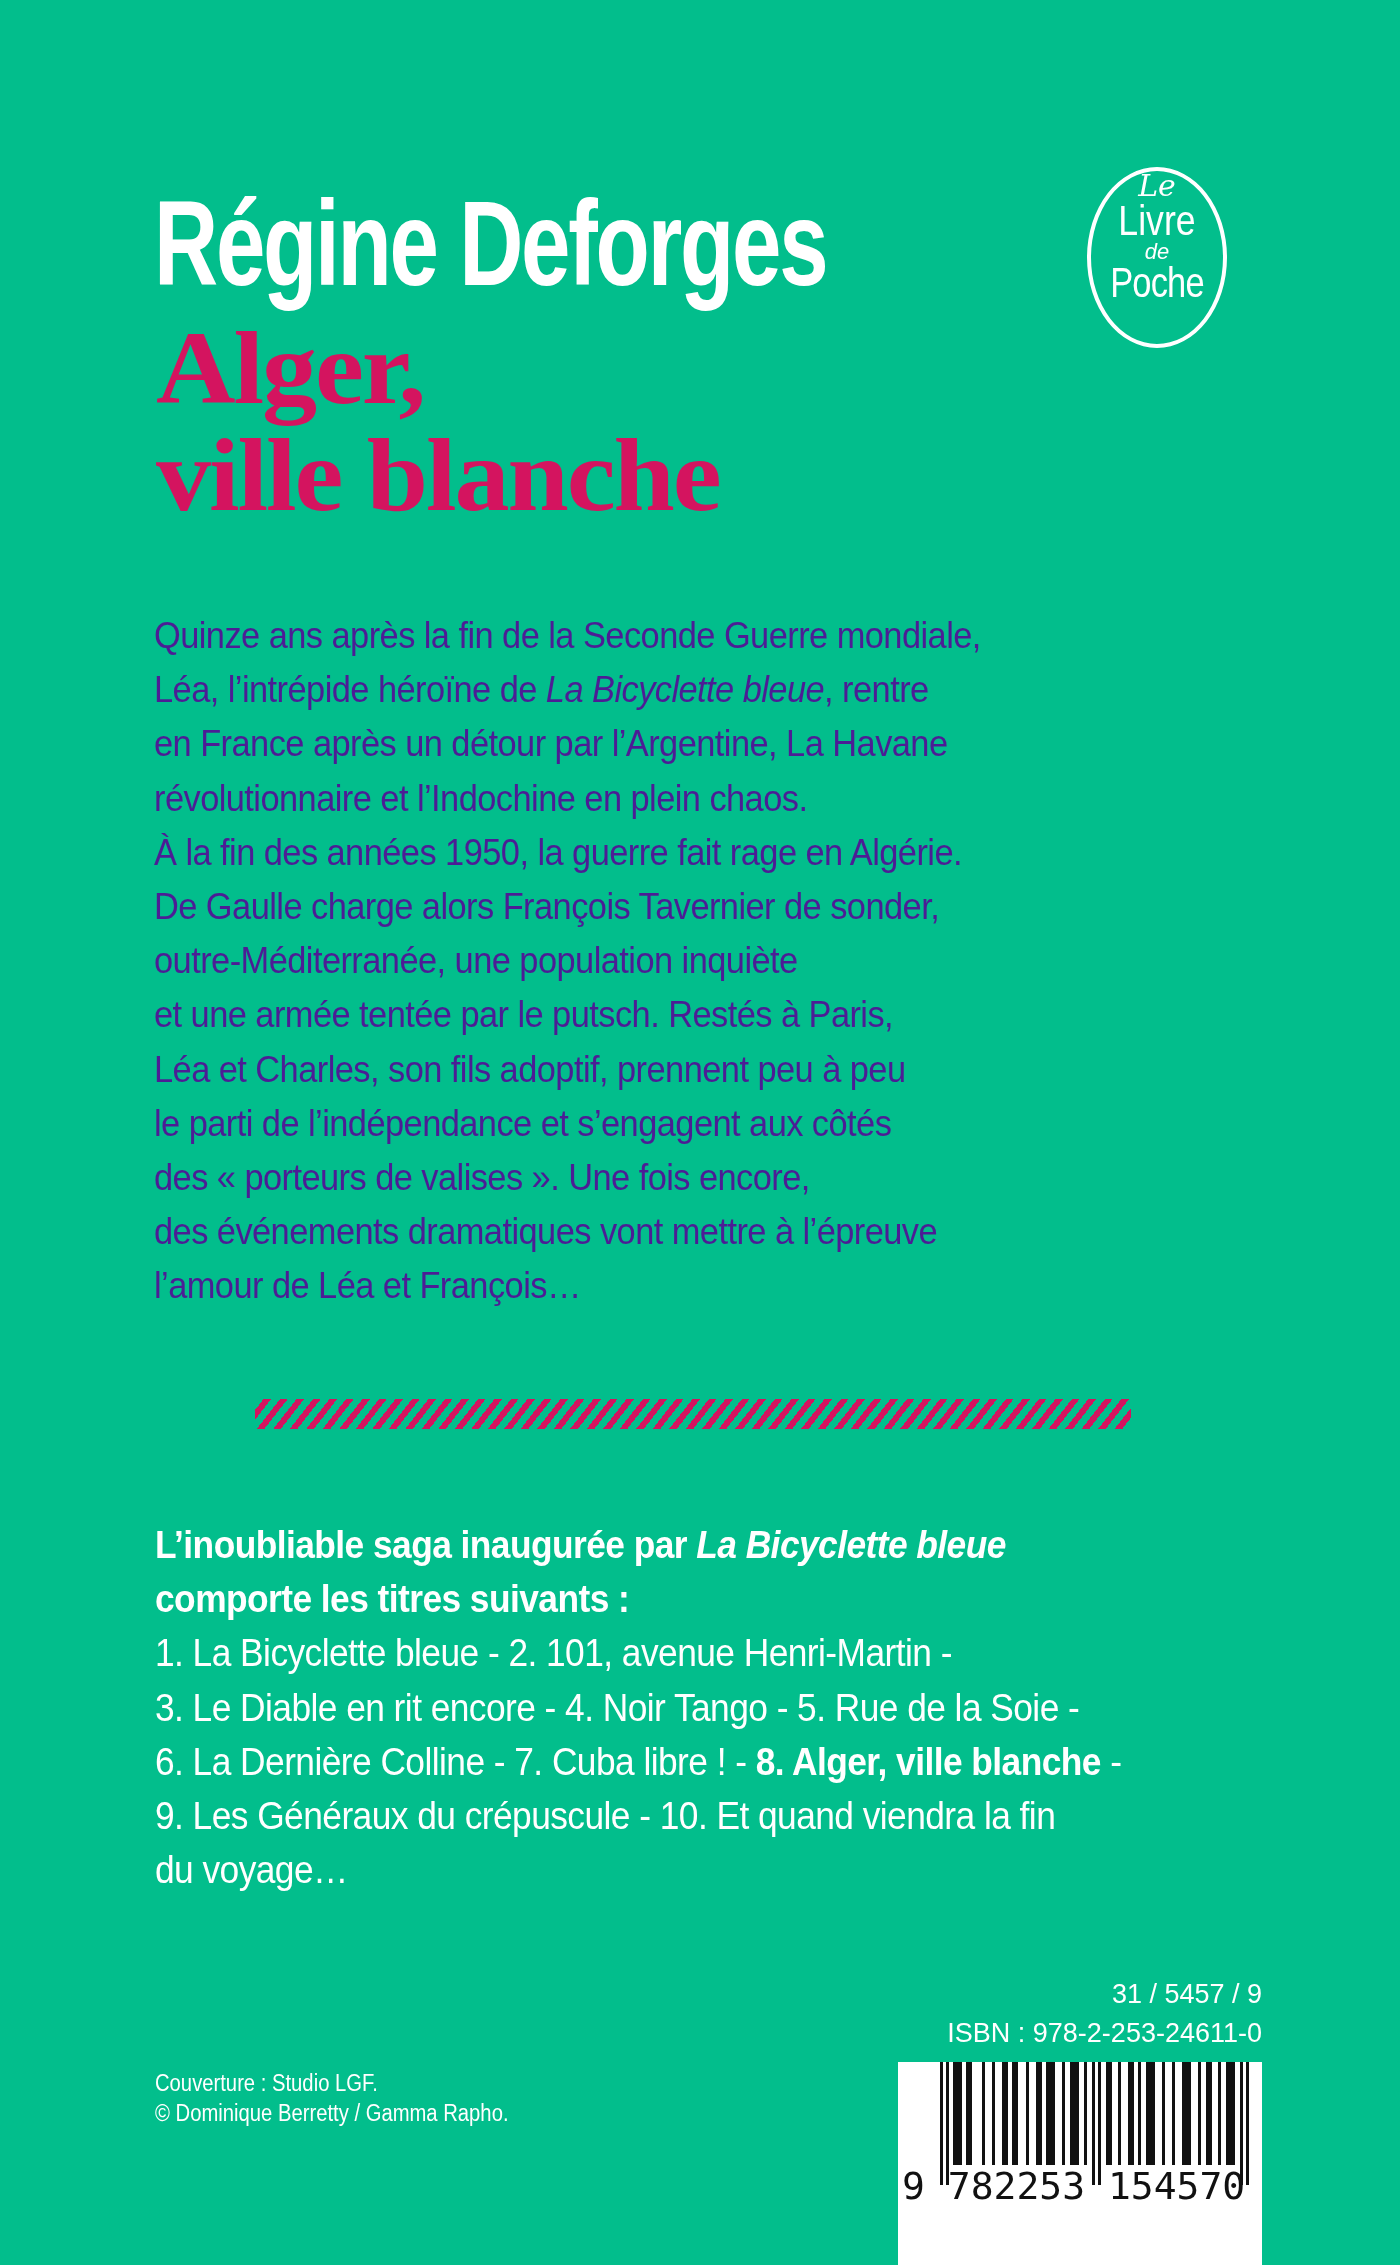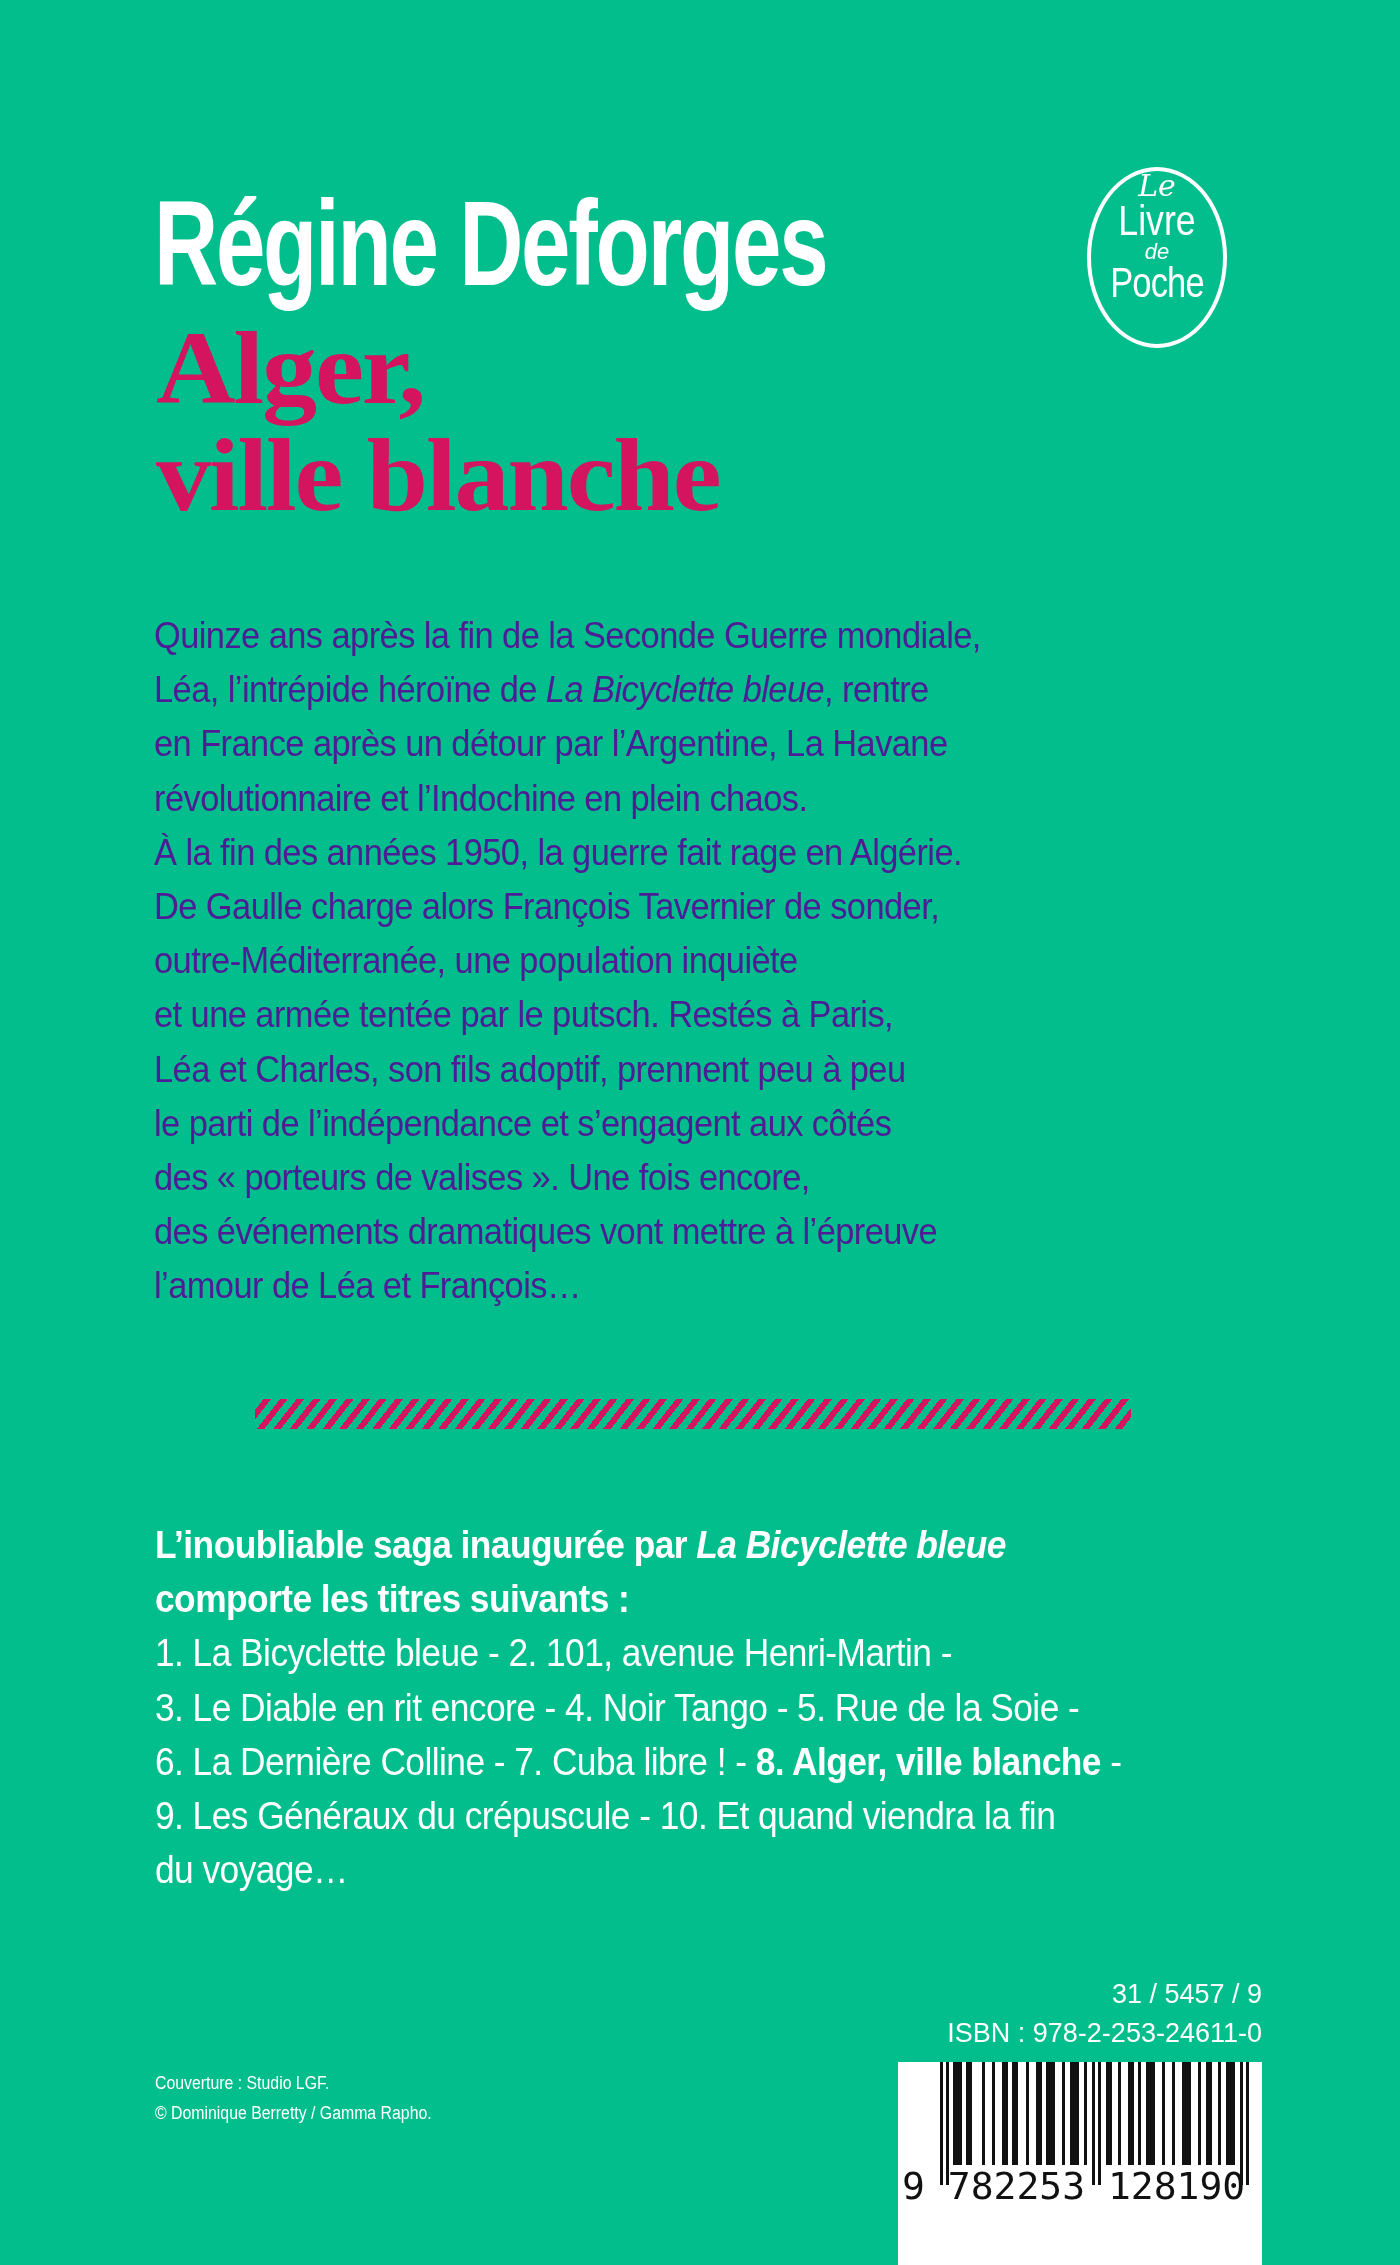--- a/index.html
+++ b/index.html
@@ -64,21 +64,21 @@
     font-size: 38px; line-height: 54.2px;
     letter-spacing: -0.6px; color: #ffffff;
   }
   .saga .line { white-space: nowrap; transform: scaleX(0.93); transform-origin: left top; }
   .saga .bold { font-weight: bold; }
   .saga em { font-style: italic; }
 
   
   .credits {
     left: 155px; top: 2068px;
-    font-size: 18px; line-height: 30px; color: #ffffff;
+    font-size: 23px; line-height: 30px; color: #ffffff;
   }
   .credits div { transform: scaleX(0.88); transform-origin: left top; white-space: nowrap; }
 
   
   .codes {
     right: 138px; top: 1975px; text-align: right;
     font-size: 27px; line-height: 39px; color: #ffffff;
   }
 
   
@@ -177,14 +177,14 @@
     <div class="bar norm" style="left:222px;width:3px"></div>
     <div class="bar norm" style="left:232px;width:3px"></div>
     <div class="bar norm" style="left:242px;width:9px"></div>
     <div class="bar norm" style="left:258px;width:3px"></div>
     <div class="bar norm" style="left:266px;width:6px"></div>
     <div class="bar norm" style="left:278px;width:3px"></div>
     <div class="bar norm" style="left:286px;width:9px"></div>
     <div class="bar guard" style="left:300px;width:3px"></div>
     <div class="bar guard" style="left:306px;width:3px"></div>
   </div>
-  <div class="digits">9 782253 128190</div>
+  <div class="digits">9 782253 154570</div>
 </div>
 
 </body></html>

